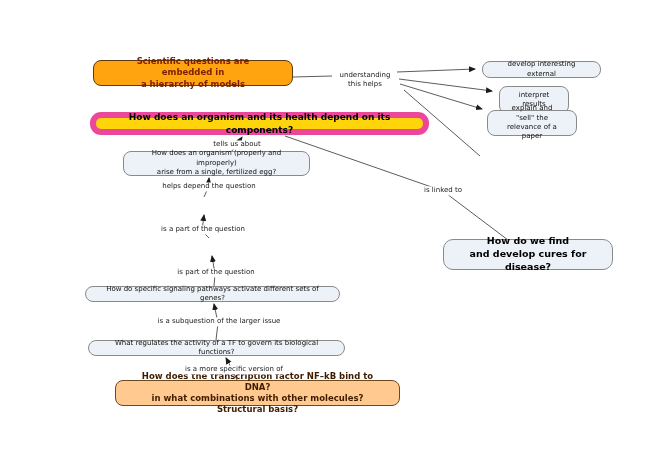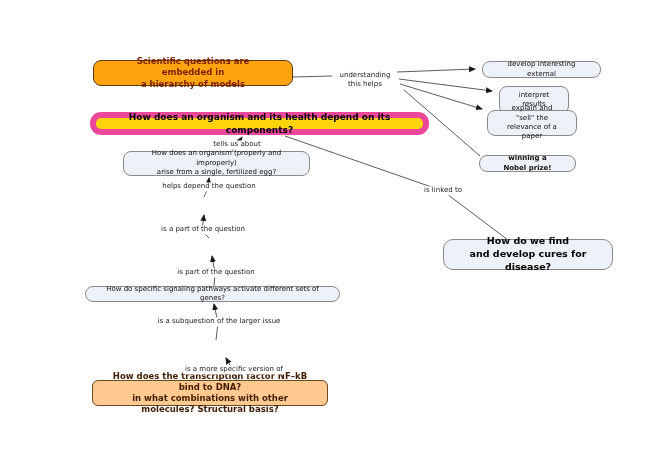--- a/index.html
+++ b/index.html
@@ -69,31 +69,31 @@
 
   <div class="node yellow" style="left:90px;top:112px;width:339px;height:23px;">How does an organism and its health depend on its components?</div>
 
   <div class="node" style="left:482px;top:61px;width:119px;height:17px;">develop interesting external</div>
 
   <div class="node" style="left:499px;top:86px;width:70px;height:28px;">interpret results</div>
 
   <div class="node" style="left:487px;top:110px;width:90px;height:26px;">explain and "sell" the
 relevance of a paper</div>
 
-  <div class="node bold" style="left:479px;top:155px;width:97px;height:17px;">winning a Nobel prize!</div>
 
   <div class="node" style="left:123px;top:151px;width:187px;height:25px;">How does an organism (properly and improperly)
 arise from a single, fertilized egg?</div>
 
 
 
   <div class="node" style="left:85px;top:286px;width:255px;height:16px;">How do specific signaling pathways activate different sets of genes?</div>
 
+  <div class="node" style="left:88px;top:340px;width:257px;height:16px;">What regulates the activity of a TF to govern its biological functions?</div>
 
-  <div class="node peach" style="left:92px;top:380px;width:236px;height:26px;border-radius:6px;">How does the transcription factor NF–kB bind to DNA?
+  <div class="node peach" style="left:115px;top:380px;width:285px;height:26px;">How does the transcription factor NF–kB bind to DNA?
 in what combinations with other molecules? Structural basis?</div>
 
   <div class="node big" style="left:443px;top:239px;width:170px;height:31px;">How do we find
 and develop cures for disease?</div>
 
   <div class="label" style="left:365px;top:80px;">understanding
 this helps</div>
 
   <div class="label" style="left:237px;top:145px;">tells us about</div>
 

